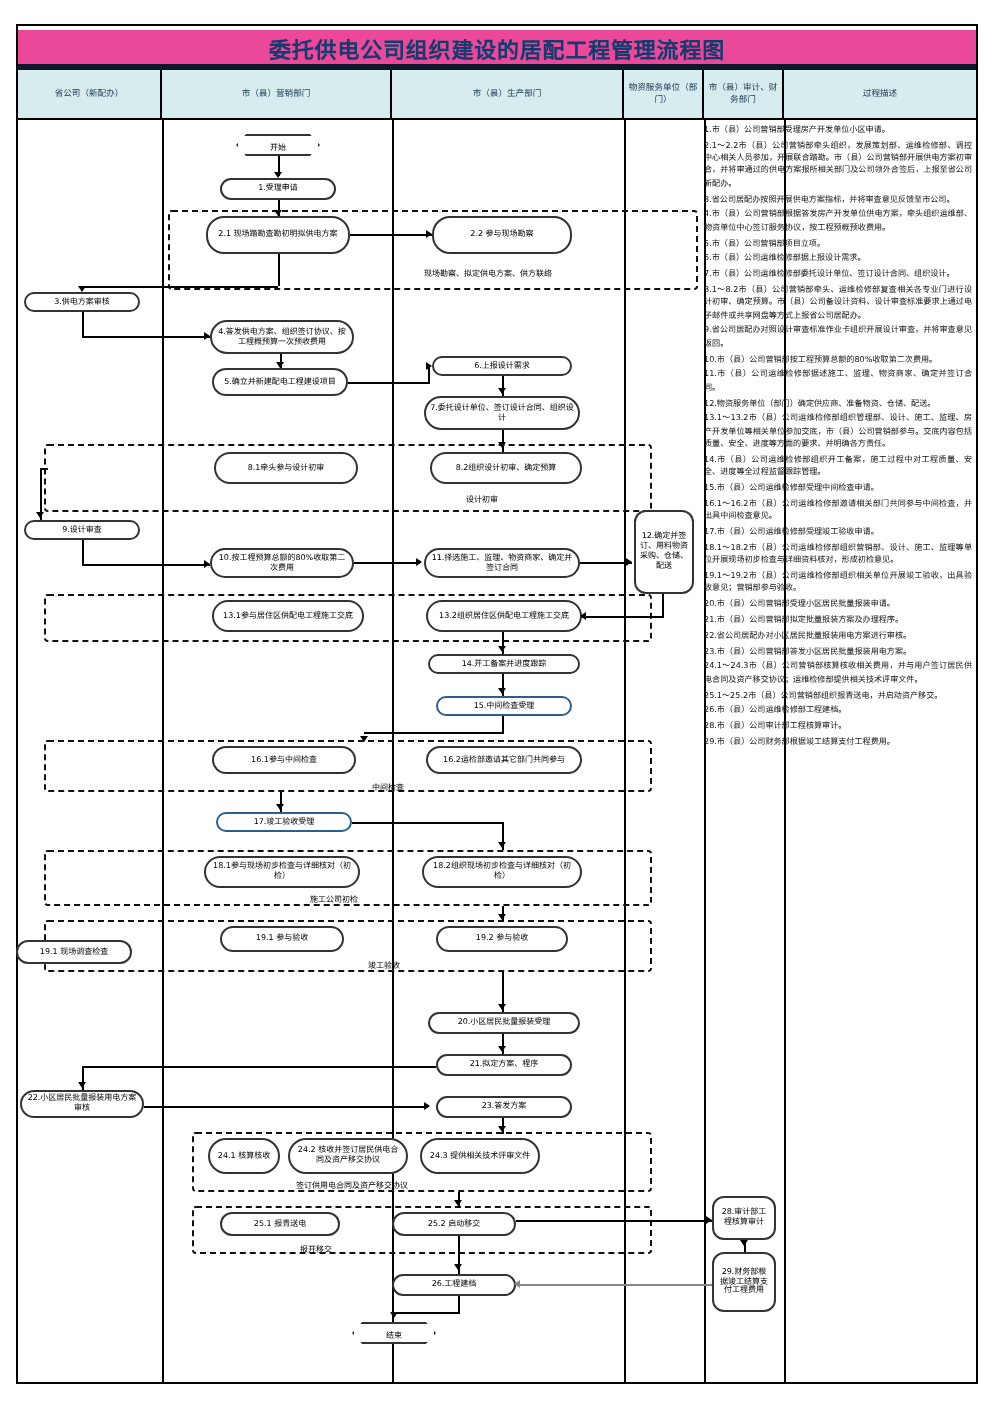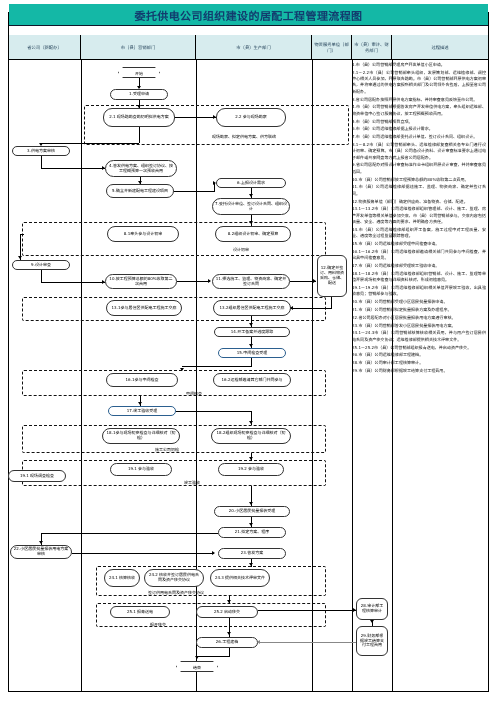--- a/index.html
+++ b/index.html
@@ -7,22 +7,22 @@
     font-family:"DejaVu Sans","Liberation Sans",sans-serif;
     width:497px;height:703px;position:relative;overflow:hidden;
     font-size:4.1px;color:#000;
   }
   #sheet{position:absolute;left:0;top:0;width:497px;height:703px;}
 
   
   .frame{position:absolute;left:8px;top:12px;width:481px;height:680px;border:1px solid #000;box-sizing:border-box;}
 
   
-  .title-bar{position:absolute;left:9px;top:4px;width:479px;height:22px;
-    background:#14b8a6;border-bottom:1px solid #0f172a;box-sizing:border-box;
+  .title-bar{position:absolute;left:9px;top:15px;width:479px;height:22px;
+    background:#ec4899;border-bottom:5px solid #0f172a;box-sizing:border-box;
     display:flex;align-items:center;justify-content:center;}
   .title-bar span{font-size:11px;font-weight:bold;color:#123c6e;letter-spacing:.4px;white-space:nowrap;}
 
   
   .hdr-row{position:absolute;left:9px;top:35px;width:479px;height:25px;
     background:#d7ecee;border-bottom:1px solid #000;box-sizing:border-box;}
   .hdr-cell{position:absolute;top:0;height:25px;box-sizing:border-box;
     display:flex;align-items:center;justify-content:center;text-align:center;
     padding:0 1px;line-height:1.25;font-size:4.3px;color:#1b3a52;border-right:1px solid #000;}
   .hdr-cell.last{border-right:none;}

